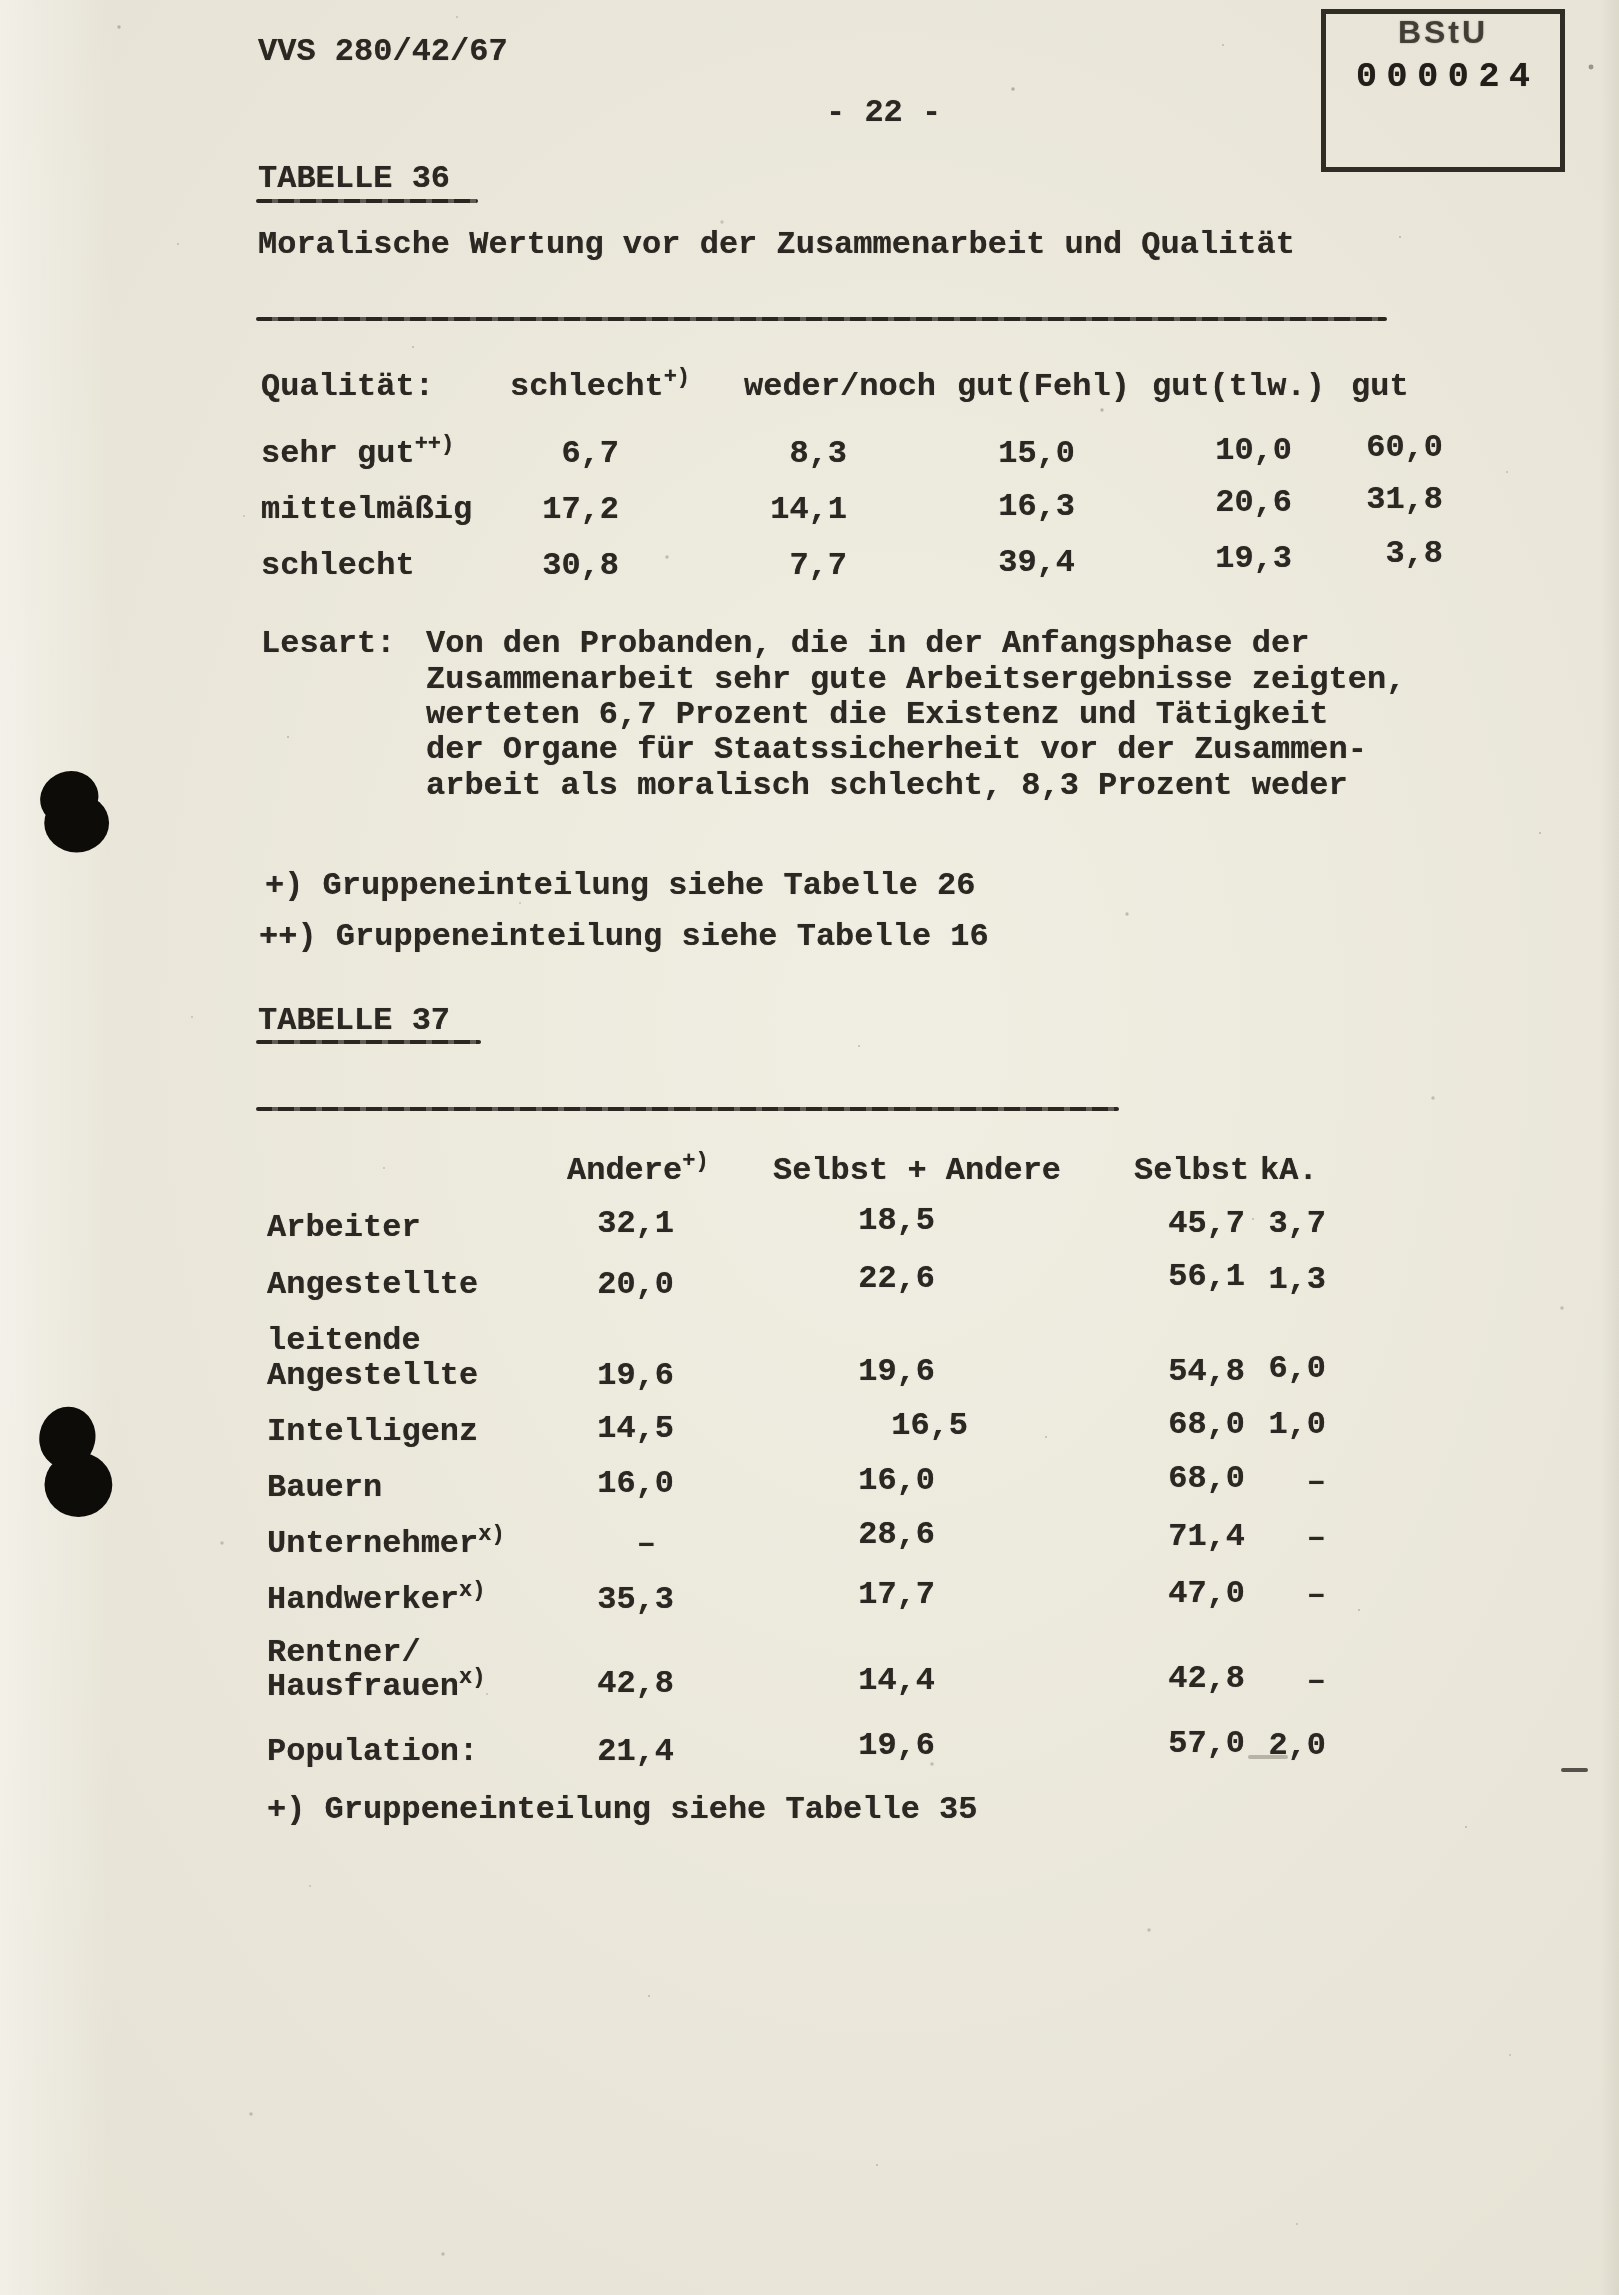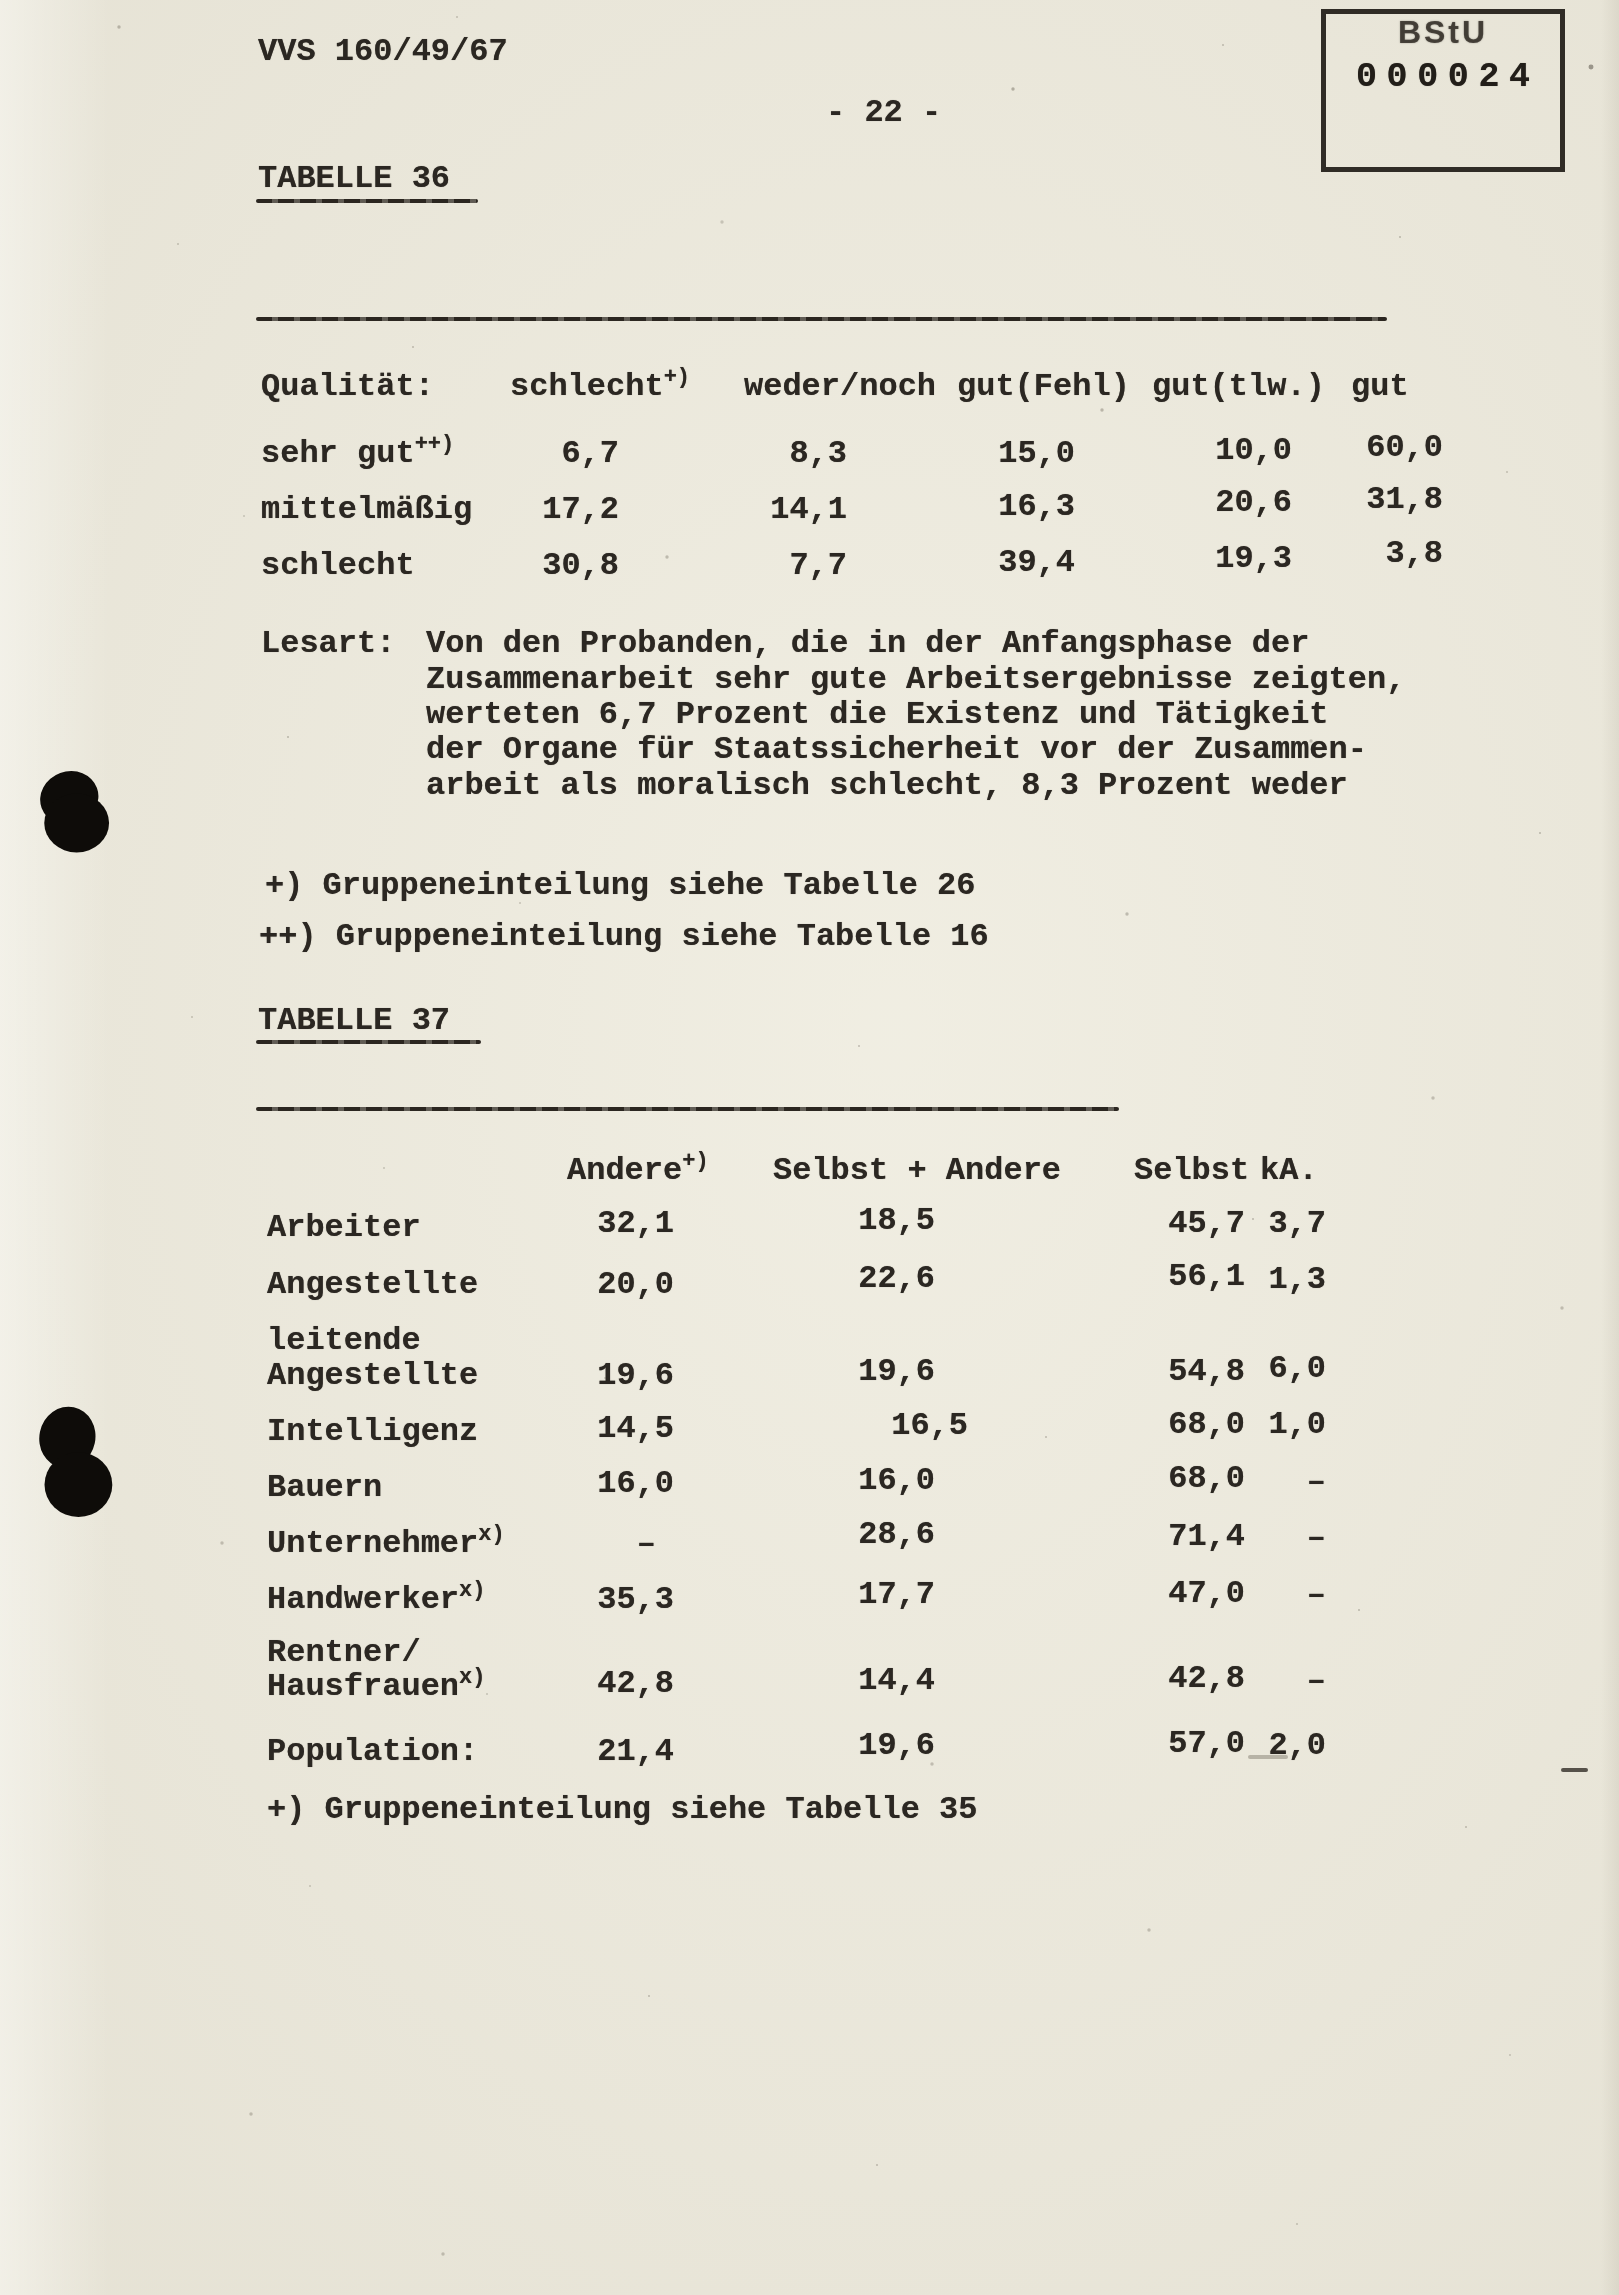--- a/index.html
+++ b/index.html
@@ -63,31 +63,32 @@
       648px 1995px 0 0 rgba(70,62,50,.28), 1509px 2054px 0 0 rgba(70,62,50,.24),
       250px 2113px 0 0.7px rgba(70,62,50,.26), 876px 2164px 0 0 rgba(70,62,50,.28),
       1296px 2223px 0 0 rgba(70,62,50,.25), 442px 2253px 0 0.7px rgba(70,62,50,.26);
   }
 </style>
 </head>
 <body>
 
 <div class="page">
 
-  <div class="t" style="left:258px;top:35px">VVS 160/49/67</div>
+  <div class="t" style="left:258px;top:35px">VVS 280/42/67</div>
   <div class="t" style="left:826px;top:96px">- 22 -</div>
 
   <div class="stamp">
     <div class="stamp-org">BStU</div>
     <div class="stamp-number">000024</div>
   </div>
 
   <div class="t" style="left:258px;top:162px">TABELLE 36</div>
   <div class="rule" style="left:256px;top:199px;width:222px"></div>
 
+  <div class="t" style="left:258px;top:228px">Moralische Wertung vor der Zusammenarbeit und Qualität</div>
   <div class="rule" style="left:256px;top:317px;width:1131px"></div>
 
   <div class="t" style="left:261px;top:370px">Qualität:</div>
   <div class="t" style="left:510px;top:370px"><span>schlecht</span><span class="sup">+)</span></div>
   <div class="t" style="left:744px;top:370px">weder/noch</div>
   <div class="t" style="left:957px;top:370px">gut(Fehl)</div>
   <div class="t" style="left:1152px;top:370px">gut(tlw.)</div>
   <div class="t" style="left:1351px;top:370px">gut</div>
 
   <div class="t" style="left:261px;top:437px"><span>sehr gut</span><span class="sup">++)</span></div>

